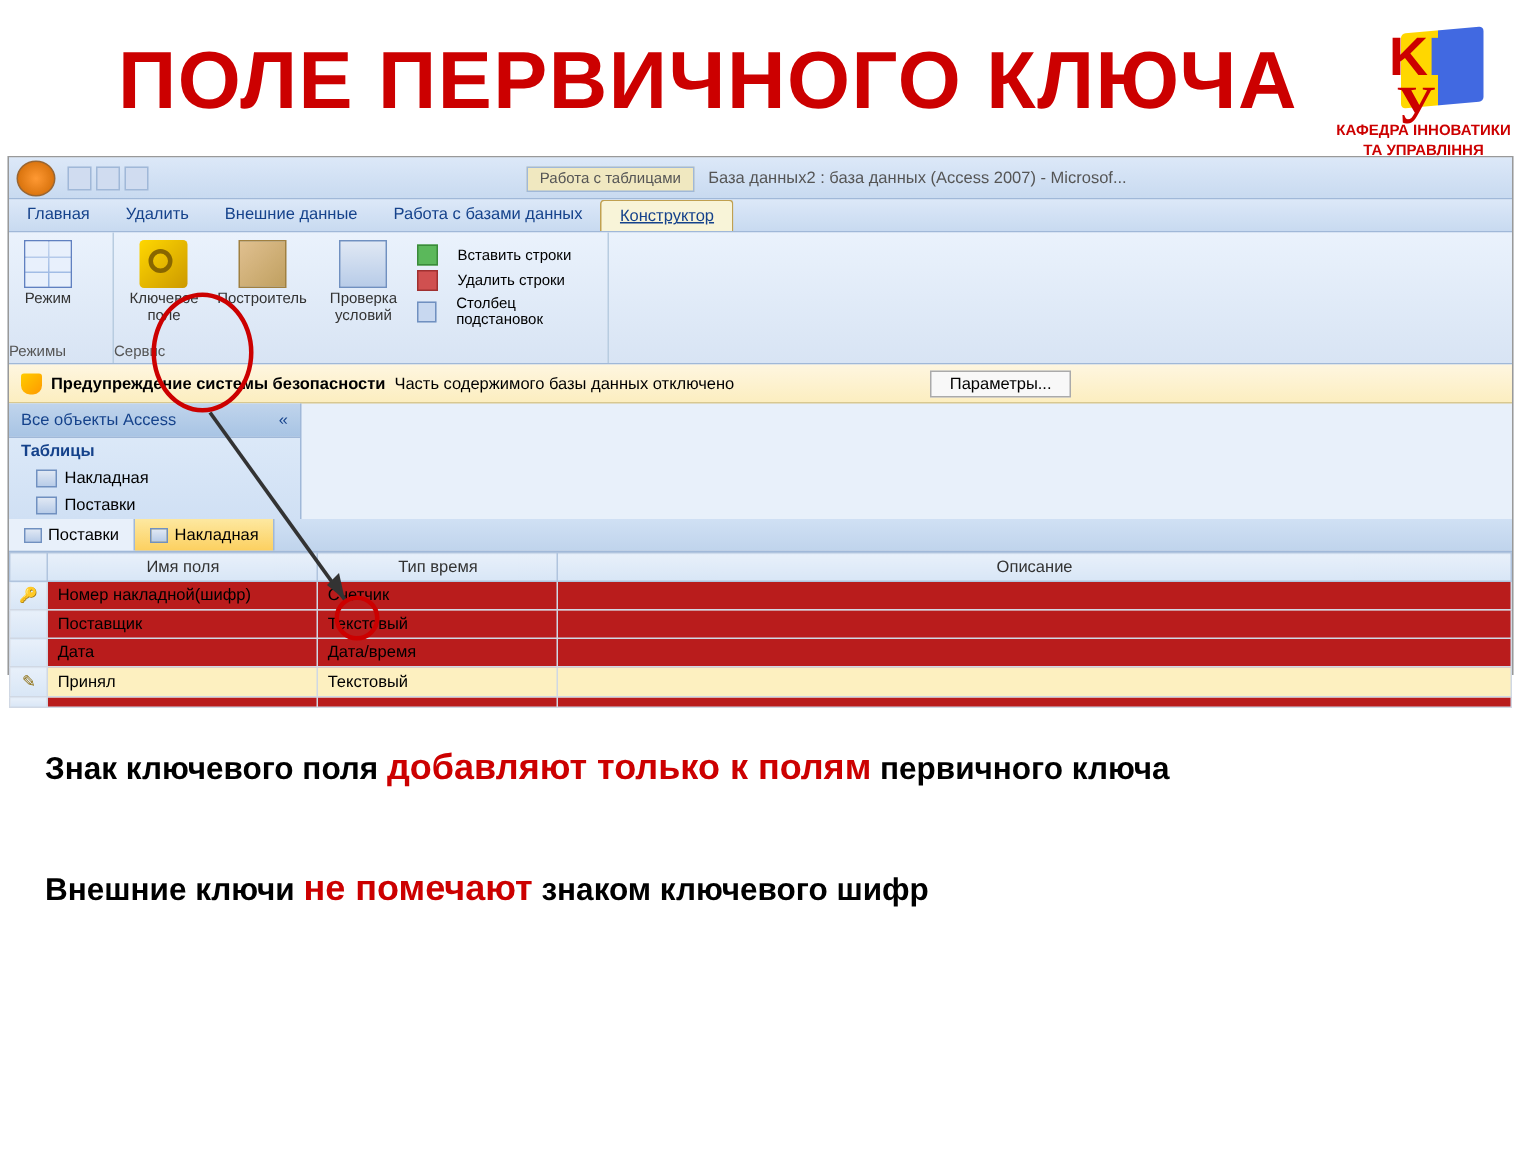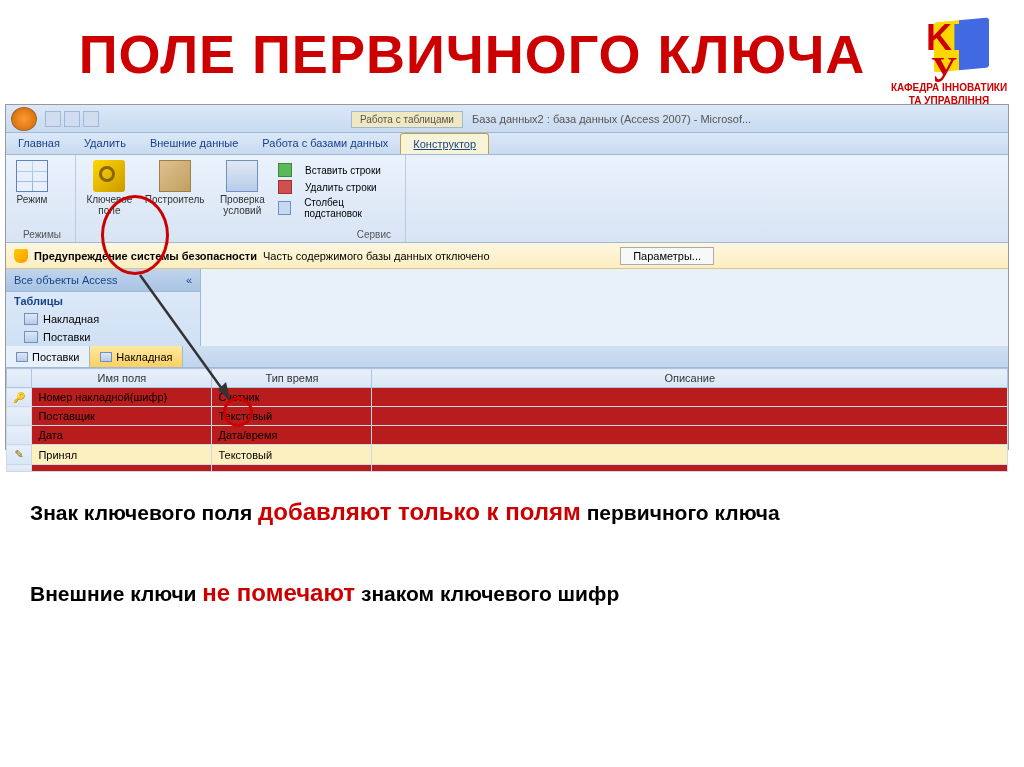--- a/index.html
+++ b/index.html
@@ -23,21 +23,21 @@
     .qat-btn { width: 16px; height: 16px; background: #d0dcf0; border: 1px solid #a0b8d8; }
     .title-bar-text { flex: 1; text-align: center; }
     .title-tab { padding: 2px 8px; border: 1px solid #a0b8d8; background: #f0e8c0; font-size: 10px; }
     
     .ribbon-tabs { display: flex; background: linear-gradient(to bottom, #dce8f8, #c8daf0); height: 22px; font-size: 11px; border-bottom: 1px solid #a0b8d8; }
     .ribbon-tab { padding: 4px 12px; color: #15428b; cursor: pointer; }
     .ribbon-tab.active { background: #f8f4d8; border: 1px solid #c0a050; border-bottom: none; border-radius: 3px 3px 0 0; text-decoration: underline; }
     
     .ribbon-content { background: linear-gradient(to bottom, #eaf2fc, #d8e4f4); height: 88px; display: flex; border-bottom: 1px solid #a0b8d8; }
     .ribbon-group { border-right: 1px solid #b8cce0; padding: 3px 6px; display: flex; flex-direction: column; position: relative; }
-    .ribbon-group-label { font-size: 10px; color: #555; text-align: right; position: absolute; bottom: 2px; left: 0; right: 14px; }
+    .ribbon-group-label { font-size: 10px; color: #555; text-align: left; position: absolute; bottom: 2px; left: 0; right: 14px; }
     .ribbon-items { display: flex; gap: 4px; align-items: flex-start; flex: 1; }
     .ribbon-btn { display: flex; flex-direction: column; align-items: center; padding: 2px 4px; font-size: 10px; color: #333; cursor: pointer; }
     .ribbon-btn-icon { width: 32px; height: 32px; margin-bottom: 2px; }
     .ribbon-btn-small { display: flex; align-items: center; gap: 13px; font-size: 10px; padding: 1px 2px; }
     .ribbon-btn-small-icon { width: 14px; height: 14px; }
     
     .key-icon-big { background: linear-gradient(135deg, #ffd700, #cc9900); border-radius: 3px; position: relative; }
     .key-icon-big::after { content: ''; position: absolute; left: 6px; top: 6px; width: 10px; height: 10px; border: 3px solid #886600; border-radius: 50%; }
     
     .table-icon { background: linear-gradient(to bottom, #c8d8f0, #90b0e0); border: 1px solid #6080c0; display: grid; grid-template-columns: 1fr 1fr; grid-template-rows: 1fr 1fr 1fr; gap: 1px; }

